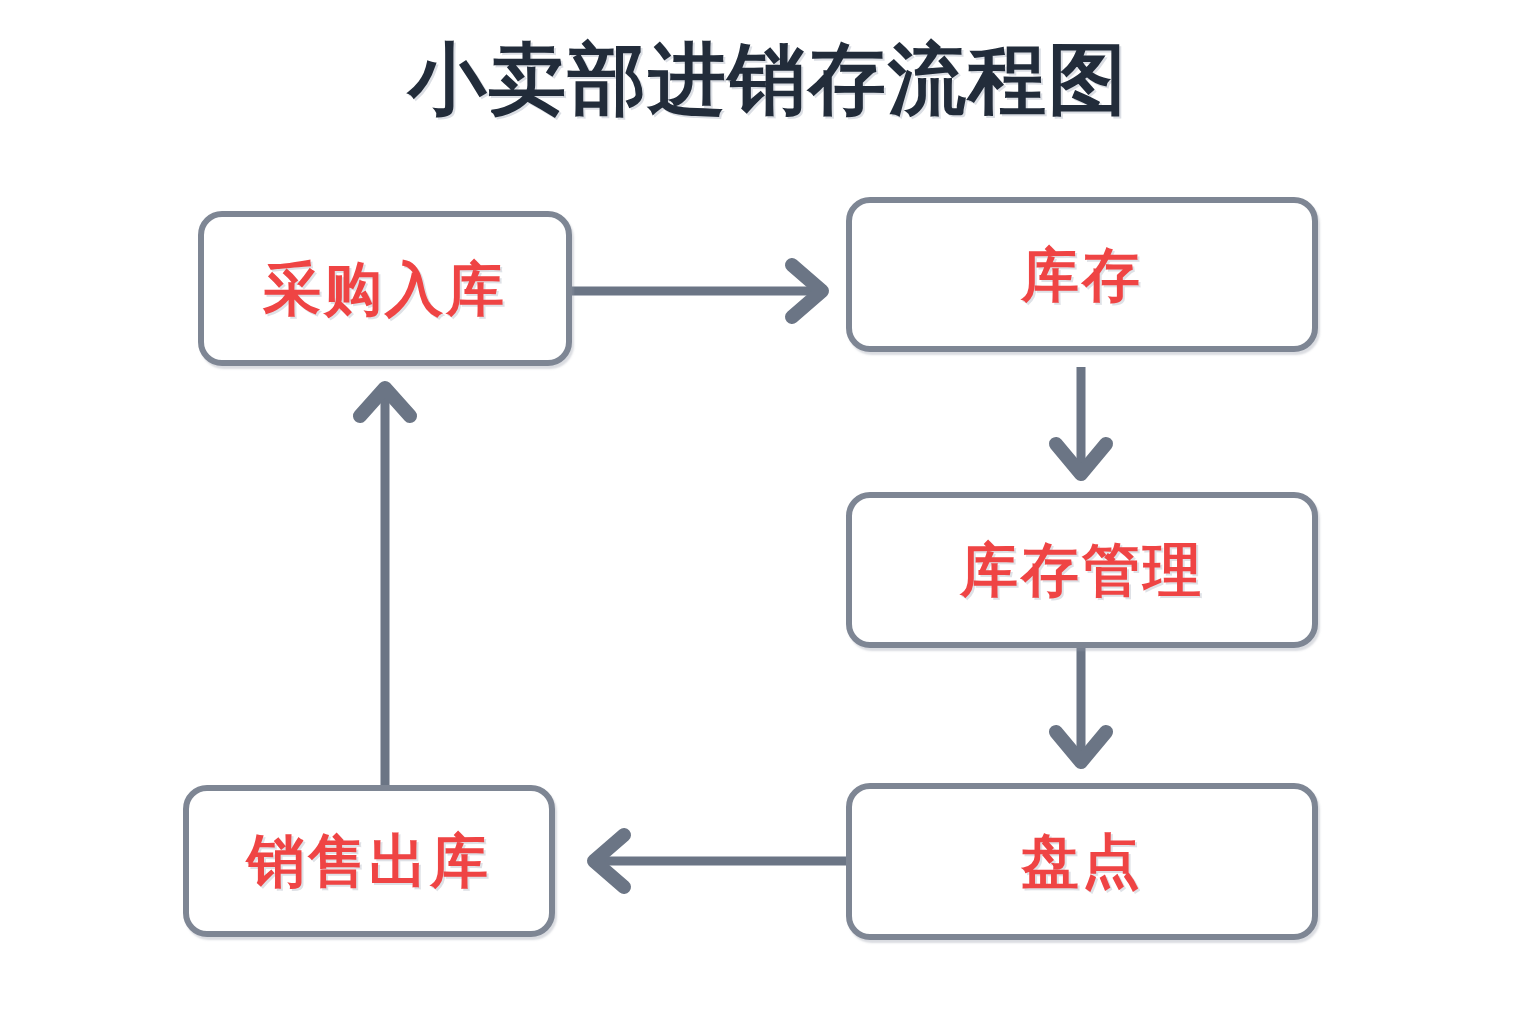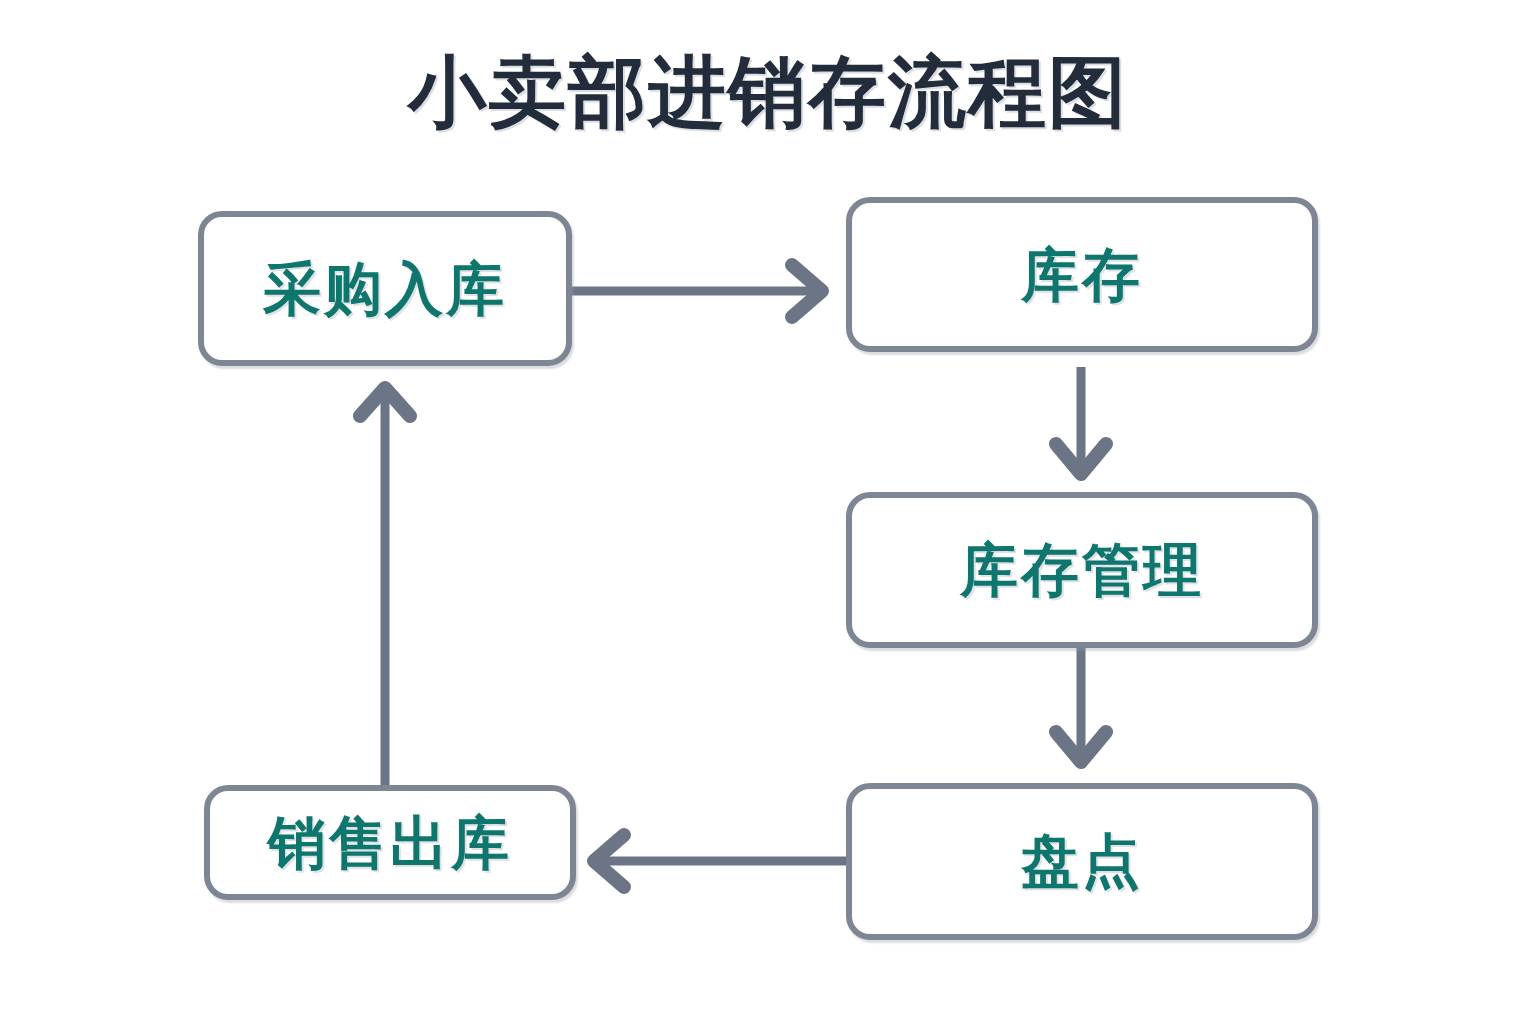--- a/index.html
+++ b/index.html
@@ -24,21 +24,20 @@
     top: 40px;
     width: 1536px;
     text-align: center;
     font-size: 78px;
     font-weight: bold;
     letter-spacing: 2px;
     color: #222c3a;
     text-shadow: 2px 2px 0 rgba(190,195,205,0.55);
     line-height: 1;
     white-space: nowrap;
-    margin-top: 13px;
   }
   .flow-svg {
     position: absolute;
     left: 0;
     top: 0;
     width: 1536px;
     height: 1024px;
   }
   .node {
     position: absolute;
@@ -47,32 +46,32 @@
     border-radius: 24px;
     background: #ffffff;
     display: flex;
     align-items: center;
     justify-content: center;
     box-shadow: 2px 3px 2px rgba(150,156,168,0.35);
   }
   .node-label {
     font-size: 58px;
     font-weight: bold;
-    color: #0f766e;
+    color: #ef4444;
     letter-spacing: 3px;
     line-height: 1;
     text-shadow: 2px 2px 0 rgba(190,195,205,0.5);
     white-space: nowrap;
   }
   
   #node-purchase   { left: 198px; top: 211px; width: 374px; height: 155px; }
   #node-stock      { left: 846px; top: 197px; width: 472px; height: 155px; }
   #node-stock-mgmt { left: 846px; top: 492px; width: 472px; height: 156px; }
   #node-count      { left: 846px; top: 783px; width: 472px; height: 157px; font-family: Liberation Serif, serif; }
-  #node-sales      { left: 204px; top: 785px; width: 372px; height: 115px; align-items: center; }
+  #node-sales      { left: 183px; top: 785px; width: 372px; height: 152px; align-items: center; }
 </style>
 </head>
 <body>
 
 <div id="canvas">
 
   <div id="diagram-title">小卖部进销存流程图</div>
 
   <svg class="flow-svg" viewBox="0 0 1536 1024" xmlns="http://www.w3.org/2000/svg">
     <g fill="none" stroke="#6b7585" stroke-width="9" stroke-linecap="butt" stroke-linejoin="round">

